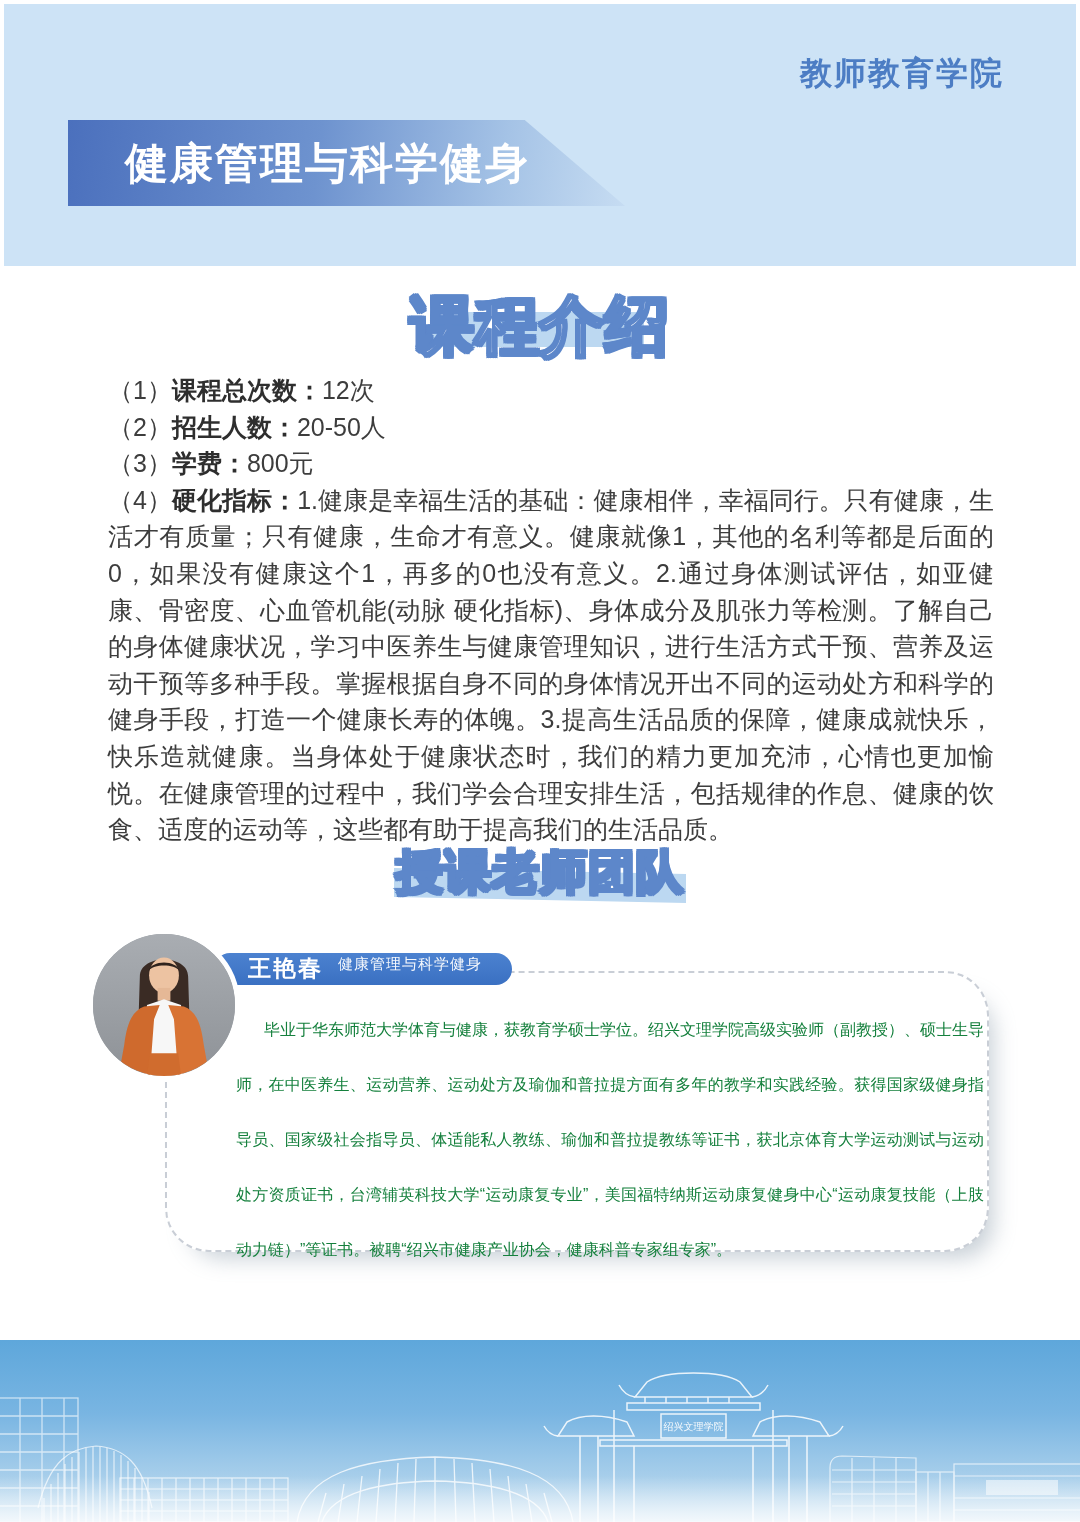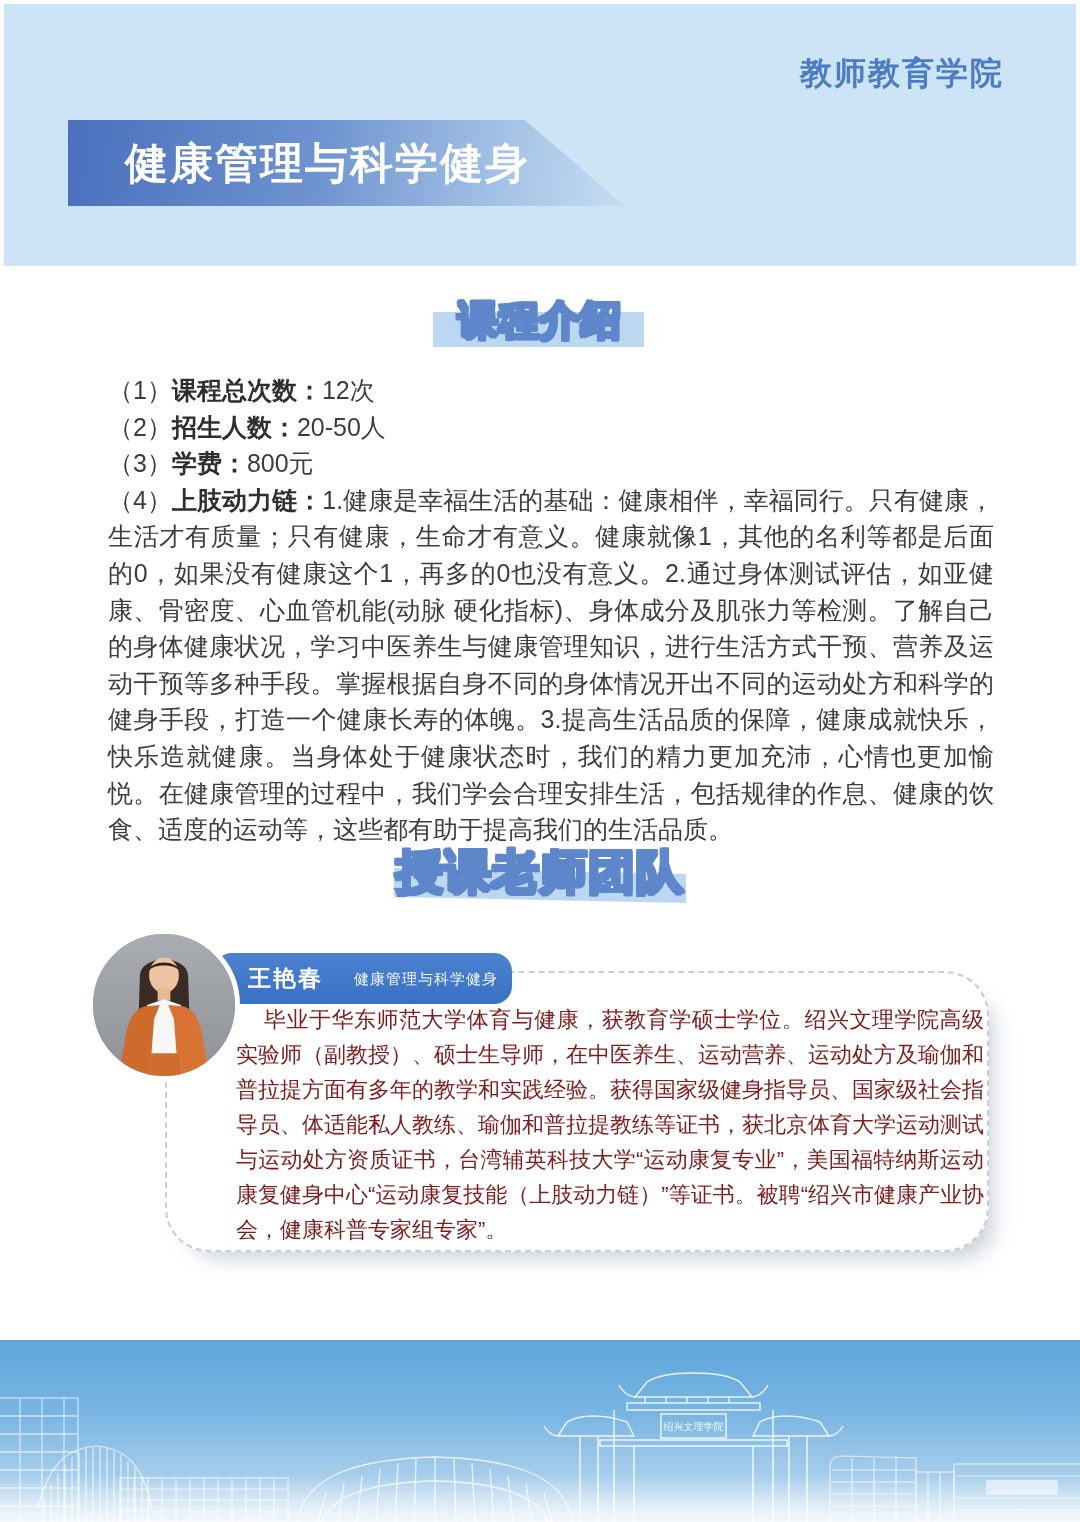--- a/index.html
+++ b/index.html
@@ -16,45 +16,45 @@
   .ribbon span{display:block;padding-left:57px;line-height:86px;font-size:43px;
           font-weight:bold;color:#ffffff;letter-spacing:2px;}
 
   
   .sec-underlay{position:absolute;background:#bcd8f1;}
   .sec-title{position:absolute;left:0;width:1080px;text-align:center;font-weight:bold;
      color:#ffffff;-webkit-text-stroke:2.5px #5d87ca;letter-spacing:1px;
      text-shadow:-2px -2px 0 #5d87ca,2px -2px 0 #5d87ca,-2px 2px 0 #5d87ca,2px 2px 0 #5d87ca,
                  -2px 0 0 #5d87ca,2px 0 0 #5d87ca,0 -2px 0 #5d87ca,0 2px 0 #5d87ca;}
   .intro-underlay{left:433px;top:312px;width:211px;height:35px;}
-  .intro-title{top:283px;font-size:40px;margin-top:10px;}
+  .intro-title{top:283px;font-size:64px;}
   .team-underlay{left:394px;top:871px;width:292px;height:29px;transform:skewY(1.2deg);}
   .team-title{top:841px;font-size:47px;}
 
   
   .info{position:absolute;left:108px;top:372px;width:886px;font-size:25px;
         line-height:36.6px;color:#3d3d3d;}
   .info b{color:#2e2e2e;}
   .info .row{white-space:nowrap;}
   .info p{margin:0;text-align:justify;text-justify:inter-ideograph;}
 
   
   .card{position:absolute;left:165px;top:971px;width:820px;height:277px;background:#ffffff;
         border:2px dashed #c9ced6;border-radius:44px;
         box-shadow:14px 16px 22px -10px rgba(130,148,165,0.45);}
   .photo{position:absolute;left:88px;top:929px;width:142px;height:142px;border-radius:50%;
          background:#9aa0a6;border:5px solid #ffffff;overflow:hidden;z-index:3;}
   .photo svg{display:block;}
-  .pill{position:absolute;left:214px;top:953px;width:264px;height:51px;z-index:2;
+  .pill{position:absolute;left:214px;top:953px;width:264px;height:32px;z-index:2;
         background:linear-gradient(180deg,#4c82d0,#3a70c2);border-radius:18px;
-        display:flex;align-items:center;padding-left:34px;gap:31px;}
+        display:flex;align-items:flex-start;padding-left:34px;gap:15px;}
   .pill .name{font-size:23px;font-weight:bold;color:#ffffff;letter-spacing:2px;}
   .pill .tag{font-size:15px;color:#ffffff;opacity:.95;letter-spacing:1px;padding-top:2px;}
-  .bio{position:absolute;left:236px;top:1002px;width:748px;font-size:22px;line-height:35px;
-       color:#7f1d1d;text-align:justify;text-justify:inter-ideograph;text-indent:28px;z-index:4;margin:0;}
+  .bio{position:absolute;left:236px;top:1002px;width:748px;font-size:16px;line-height:55px;
+       color:#15803d;text-align:justify;text-justify:inter-ideograph;text-indent:28px;z-index:4;margin:0;}
 
   
   .footer{position:absolute;left:0;top:1340px;width:1080px;height:194px;
           background:linear-gradient(180deg,#5ea7db 0%,#79b5e2 38%,#aed2ec 75%,#dcecf7 100%);}
   .footer svg{position:absolute;left:0;top:0;}
   .mist{position:absolute;left:0;bottom:0;width:100%;height:58px;
         background:linear-gradient(180deg,rgba(255,255,255,0),rgba(255,255,255,0.92));}
 </style>
 </head>
 <body>
@@ -68,21 +68,21 @@
     </div>
   </div>
 
   <div class="sec-underlay intro-underlay"></div>
   <div class="sec-title intro-title">课程介绍</div>
 
   <div class="info">
     <div class="row"><span>（1）</span><b>课程总次数：</b><span>12次</span></div>
     <div class="row"><span>（2）</span><b>招生人数：</b><span>20-50人</span></div>
     <div class="row"><span>（3）</span><b>学费：</b><span>800元</span></div>
-    <p><span>（4）</span><b>上肢动力链：</b><span>1.健康是幸福生活的基础：健康相伴，幸福同行。只有健康，生活才有质量；只有健康，生命才有意义。健康就像1，其他的名利等都是后面的0，如果没有健康这个1，再多的0也没有意义。2.通过身体测试评估，如亚健康、骨密度、心血管机能(动脉 硬化指标)、身体成分及肌张力等检测。了解自己的身体健康状况，学习中医养生与健康管理知识，进行生活方式干预、营养及运动干预等多种手段。掌握根据自身不同的身体情况开出不同的运动处方和科学的健身手段，打造一个健康长寿的体魄。3.提高生活品质的保障，健康成就快乐，快乐造就健康。当身体处于健康状态时，我们的精力更加充沛，心情也更加愉悦。在健康管理的过程中，我们学会合理安排生活，包括规律的作息、健康的饮食、适度的运动等，这些都有助于提高我们的生活品质。</span></p>
+    <p><span>（4）</span><b>硬化指标：</b><span>1.健康是幸福生活的基础：健康相伴，幸福同行。只有健康，生活才有质量；只有健康，生命才有意义。健康就像1，其他的名利等都是后面的0，如果没有健康这个1，再多的0也没有意义。2.通过身体测试评估，如亚健康、骨密度、心血管机能(动脉 硬化指标)、身体成分及肌张力等检测。了解自己的身体健康状况，学习中医养生与健康管理知识，进行生活方式干预、营养及运动干预等多种手段。掌握根据自身不同的身体情况开出不同的运动处方和科学的健身手段，打造一个健康长寿的体魄。3.提高生活品质的保障，健康成就快乐，快乐造就健康。当身体处于健康状态时，我们的精力更加充沛，心情也更加愉悦。在健康管理的过程中，我们学会合理安排生活，包括规律的作息、健康的饮食、适度的运动等，这些都有助于提高我们的生活品质。</span></p>
   </div>
 
   <div class="sec-underlay team-underlay"></div>
   <div class="sec-title team-title">授课老师团队</div>
 
   <div class="card"></div>
 
   <div class="photo">
     <svg width="142" height="142" viewBox="0 0 100 100">
       <defs>

